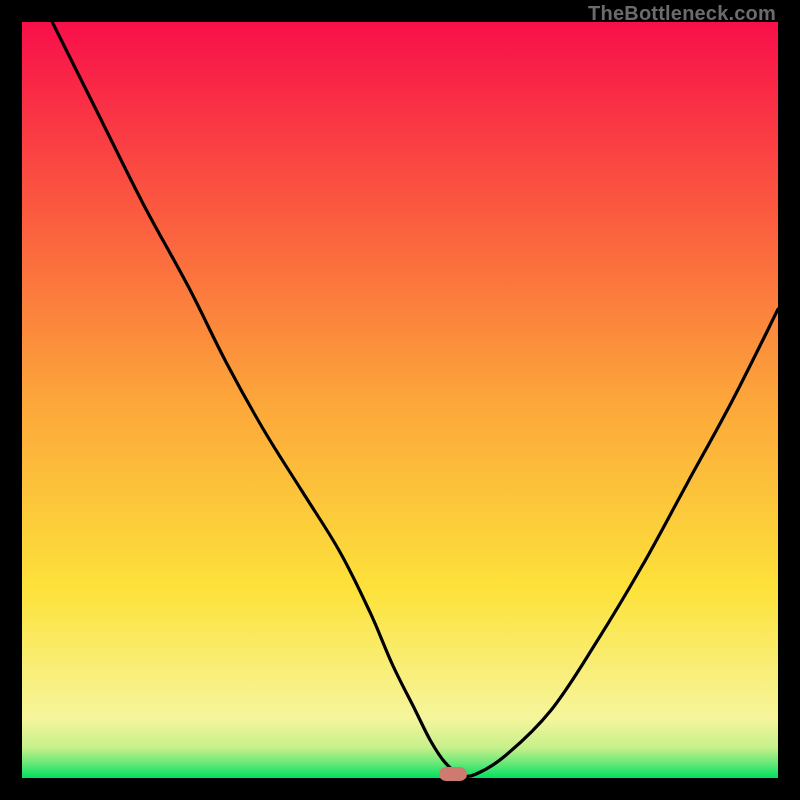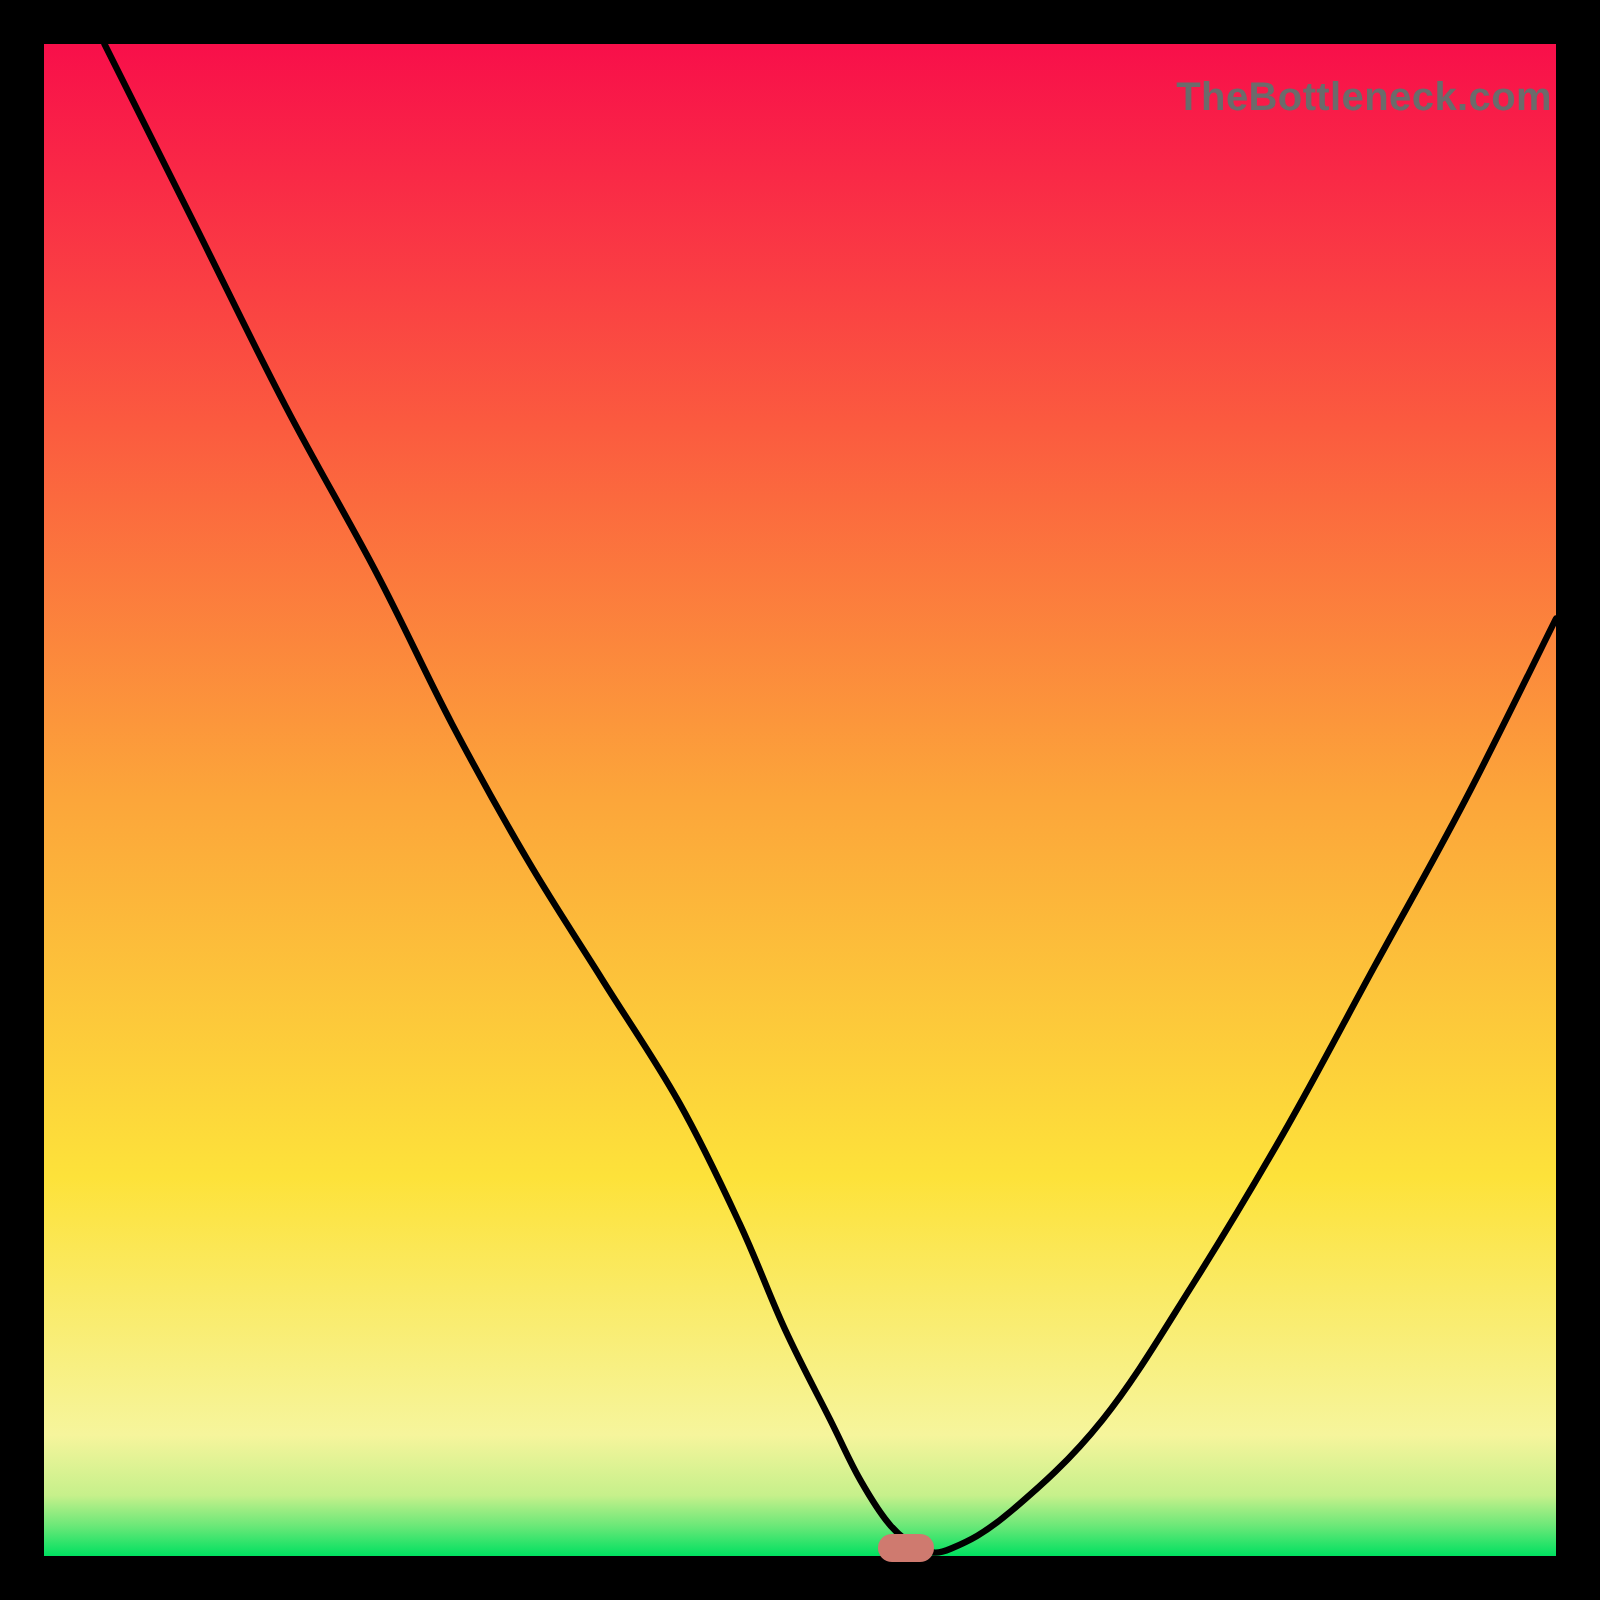--- a/index.html
+++ b/index.html
@@ -27,21 +27,20 @@
   }
   .watermark {
     position: absolute;
     top: 2px;
     right: 24px;
     font-family: Arial, Helvetica, sans-serif;
     font-size: 20px;
     font-weight: 600;
     color: #6b6b6b;
     letter-spacing: 0.2px;
-    margin-top: 36px;
   }
   .marker {
     position: absolute;
     width: 28px;
     height: 14px;
     border-radius: 7px;
     background: #cf7a6f;
     transform: translate(-50%, -50%);
   }
 </style>

